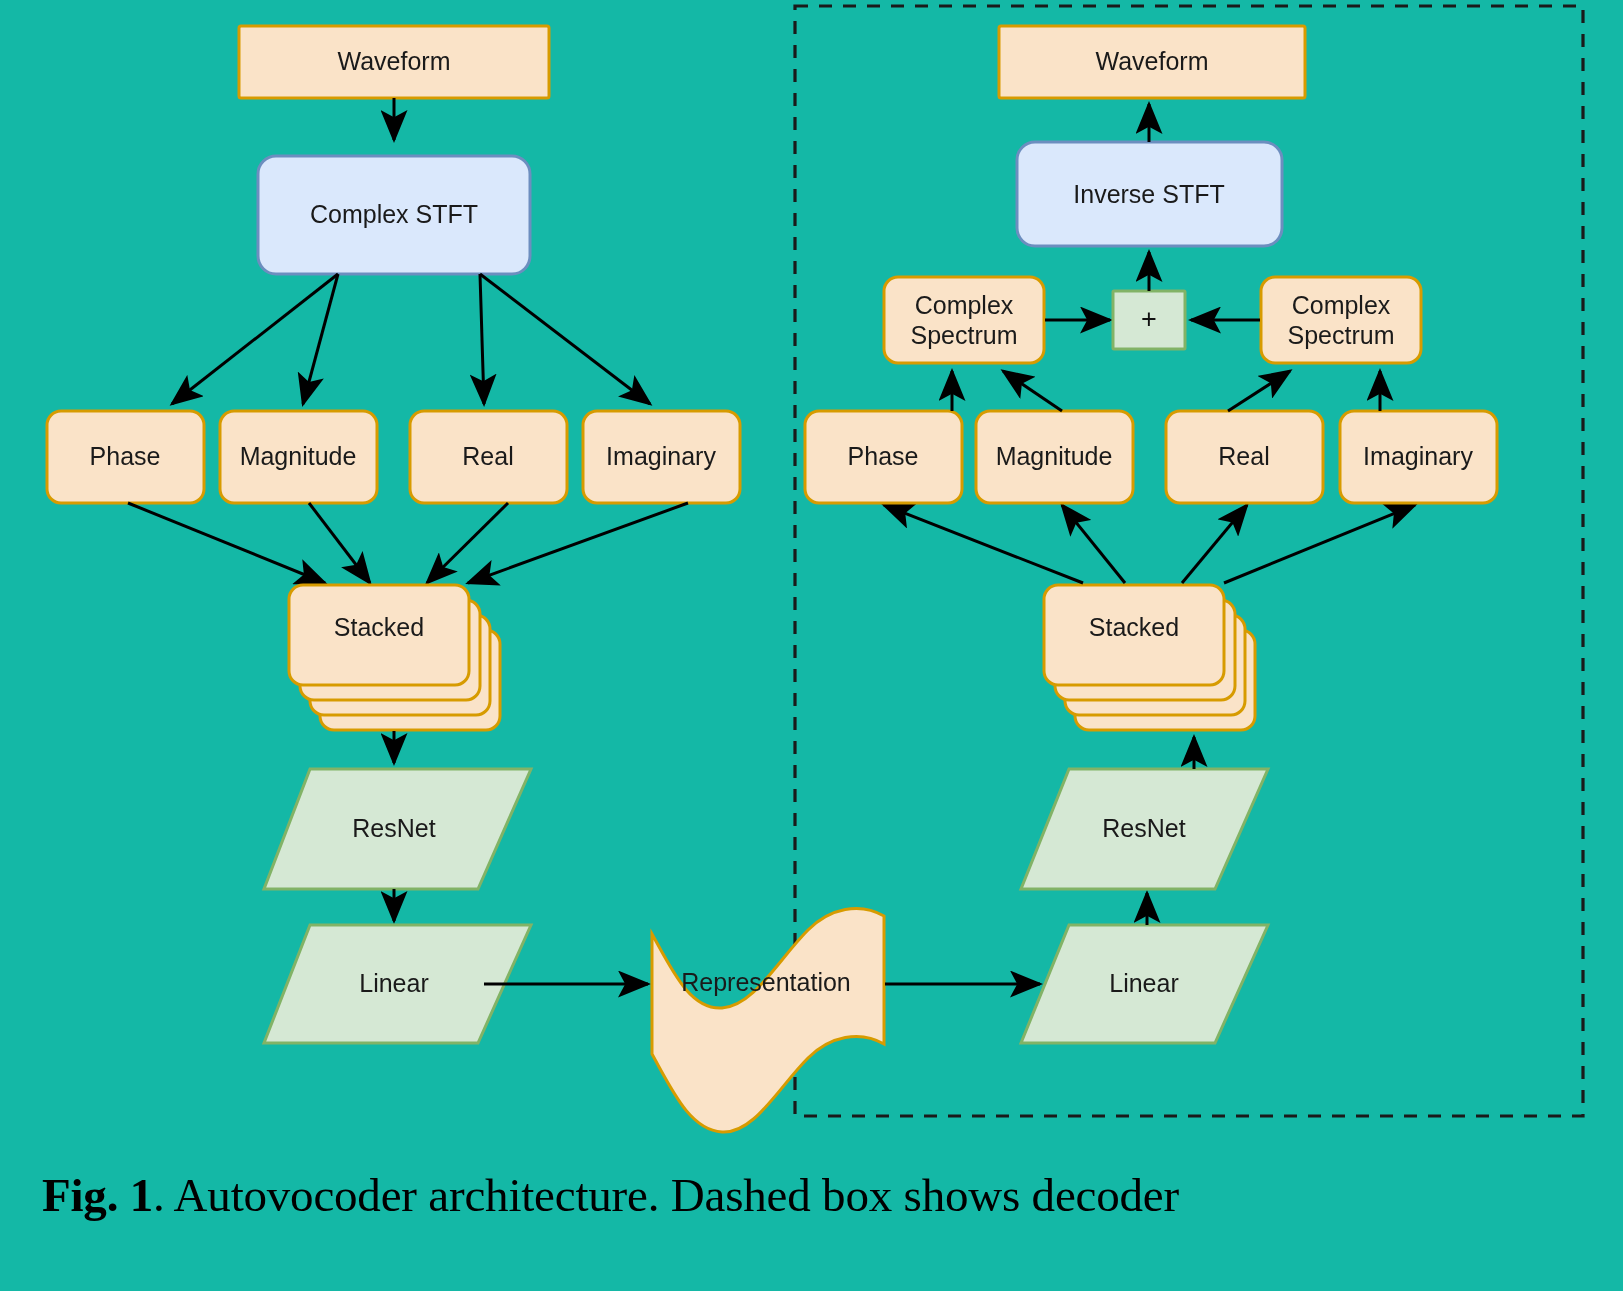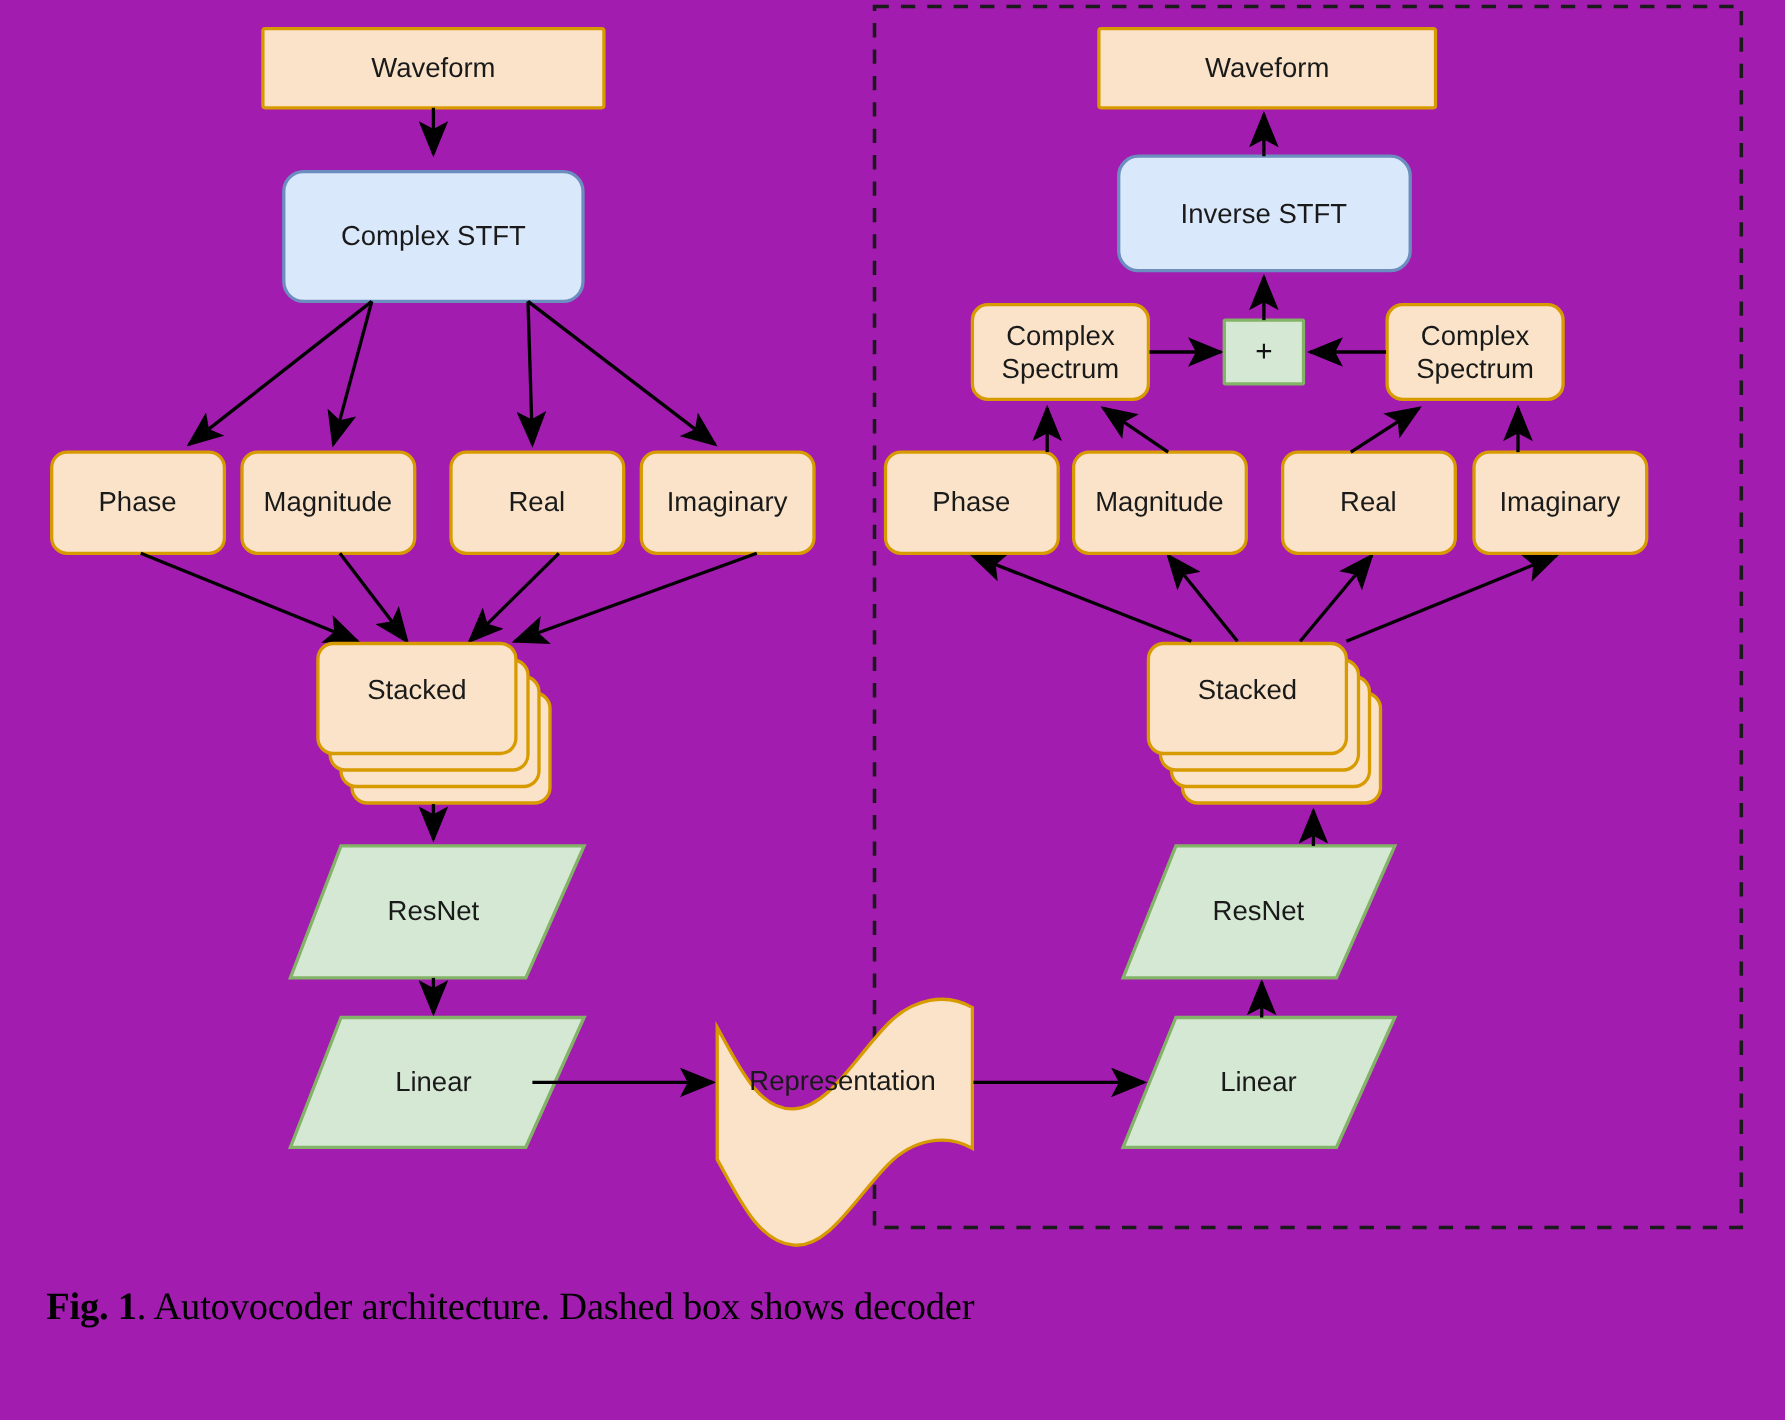--- a/index.html
+++ b/index.html
@@ -10,21 +10,21 @@
   body {
     width: 1623px;
     height: 1291px;
     font-family: "Liberation Sans", sans-serif;
     overflow: hidden;
   }
   #figure-root {
     position: relative;
     width: 1623px;
     height: 1291px;
-    background: #a21caf;
+    background: #14b8a6;
   }
   svg.diagram {
     position: absolute;
     left: 0;
     top: 0;
     width: 1623px;
     height: 1160px;
     display: block;
   }
   .node-label {
@@ -40,21 +40,21 @@
     fill: #111111;
     text-anchor: middle;
     dominant-baseline: middle;
   }
   .caption {
     position: absolute;
     left: 42px;
     top: 1168px;
     width: 1560px;
     font-family: "Liberation Serif", serif;
-    font-size: 35px;
+    font-size: 47px;
     color: #000000;
     letter-spacing: -0.2px;
     white-space: nowrap;
   }
   .caption b {
     font-weight: bold;
   }
 </style>
 </head>
 <body>

